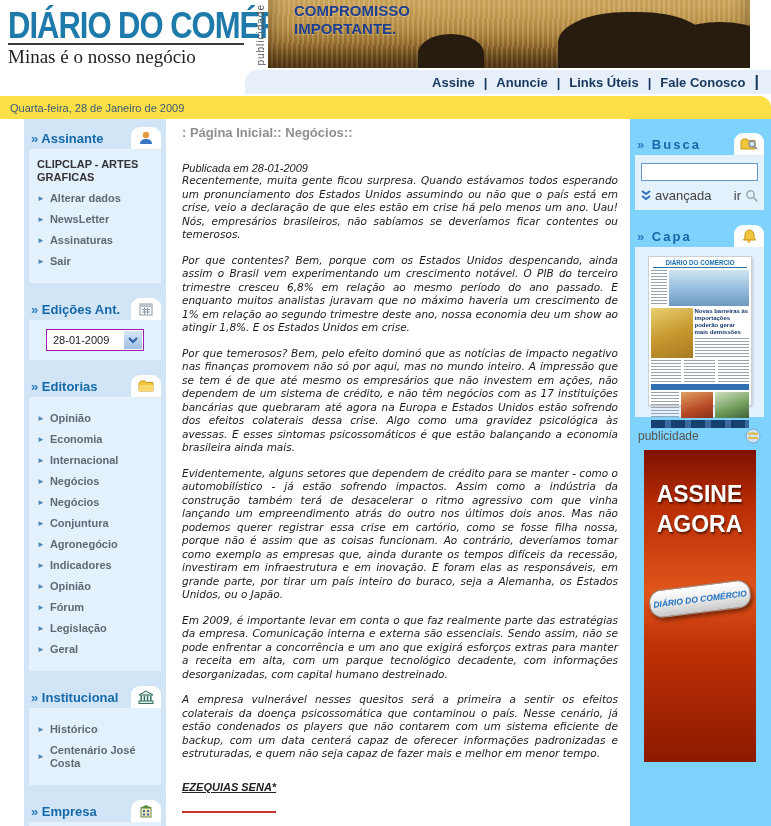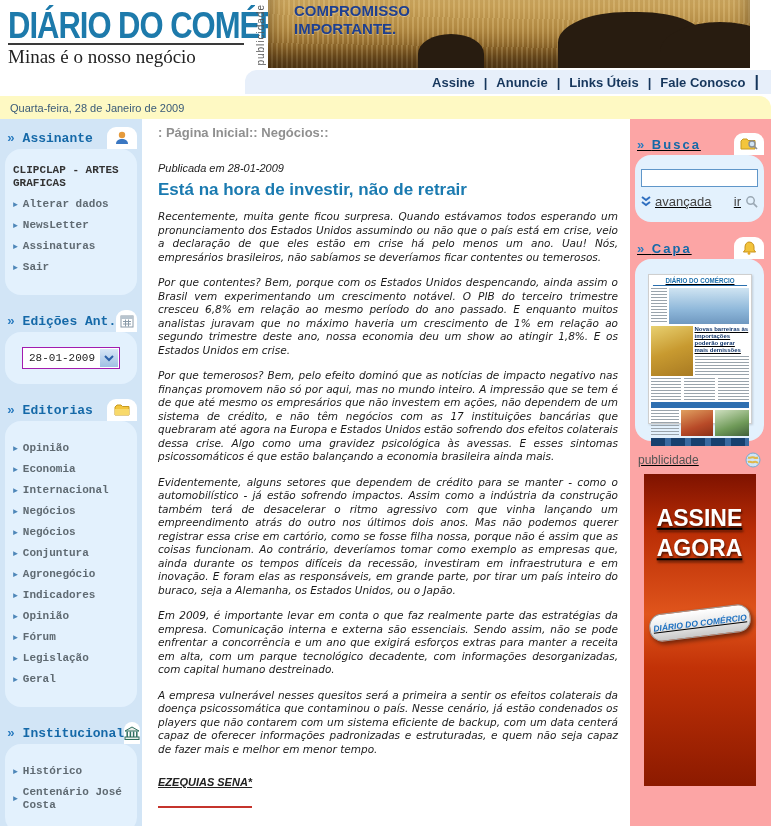--- a/index.html
+++ b/index.html
@@ -41,36 +41,36 @@
   .topnav{
     margin-left:245px;height:24px;background:#e7effa;border-radius:12px 0 0 0;
     display:flex;align-items:center;justify-content:flex-end;padding-right:12px;
   }
   .topnav ul{display:flex;align-items:center;}
   .topnav li{font-size:13px;font-weight:bold;color:#16365c;cursor:pointer;white-space:nowrap;}
   .topnav li + li::before{content:"|";margin:0 9px;color:#16365c;font-weight:bold;}
   .topnav ul::after{content:"|";margin-left:9px;color:#16365c;font-weight:bold;}
   
   .datebar{
-    height:23px;background:#fef9c3;margin-top:2px;border-radius:0 12px 0 0;
+    height:23px;background:#fde047;margin-top:2px;border-radius:0 12px 0 0;
     display:flex;align-items:center;padding-left:10px;font-size:11px;color:#3a5a78;
   }
   
   .cols{display:flex;height:707px;background:#fff;}
-  .left{width:132px;margin-left:0;background:#d2e5f6;padding:4px 5px 0 5px;box-sizing:content-box;font-family:Liberation Mono, monospace;}
+  .left{width:132px;margin-left:24px;background:#d2e5f6;padding:4px 5px 0 5px;box-sizing:content-box;}
   .center{width:478px;padding:6px 12px 0 16px;background:#fff;box-sizing:border-box;flex:1;}
-  .right{width:141px;background:#fca5a5;padding:10px 7px 0 5px;box-sizing:border-box;text-decoration:underline;}
+  .right{width:141px;background:#7dd3fc;padding:10px 7px 0 5px;box-sizing:border-box;}
   
   .sec-head{display:flex;align-items:flex-end;justify-content:space-between;height:26px;padding-left:2px;}
   .sec-title{font-size:13px;font-weight:bold;color:#1569a8;cursor:pointer;padding-bottom:3px;white-space:nowrap;}
   .sec-title::before{content:"» ";color:#2a7cc0;}
   .spaced .sec-title{letter-spacing:2px;}
   .icon-tab{width:30px;height:22px;background:#fff;border-radius:9px 9px 0 0;
     display:flex;align-items:center;justify-content:center;}
-  .sec-box{background:#e3f1fd;border-radius:16px;padding:13px 6px;margin-bottom:11px;}
+  .sec-box{background:#e3f1fd;border-radius:0;padding:7px 6px;margin-bottom:11px;}
   .user-name{font-size:11px;font-weight:bold;color:#333;line-height:13px;margin:2px 0 4px 2px;}
   .side-link{display:flex;align-items:center;gap:5px;margin:8px 2px;cursor:pointer;}
   .side-link .arr{color:#4d86b8;font-size:8px;line-height:8px;flex:0 0 auto;}
   .side-link .arr::before{content:"►";}
   .side-link span.lbl{font-size:11px;font-weight:bold;color:#5f6a72;line-height:13px;}
   
   .sel{width:96px;height:20px;margin:2px auto;background:#fff;border:1px solid #a21caf;
     display:flex;align-items:center;cursor:pointer;}
   .sel .val{flex:1;font-size:11px;color:#222;padding-left:6px;}
   .sel .btn{width:18px;height:18px;margin:1px;background:linear-gradient(#d8e6f6,#9fc0e4);
@@ -337,21 +337,20 @@
       <div class="sec-box">
         
       </div>
     </div>
 
   </aside>
 
   <main class="center">
     <div class="crumb">: Página Inicial:: Negócios::</div>
     <div class="published">Publicada em 28-01-2009</div>
-    <h1 class="art-title">Está na hora de investir, não de retrair</h1>
     <div class="art-body">
 
     <p>Recentemente, muita gente ficou surpresa. Quando estávamos todos esperando um pronunciamento dos Estados Unidos assumindo ou não que o país está em crise, veio a declaração de que eles estão em crise há pelo menos um ano. Uau! Nós, empresários brasileiros, não sabíamos se deveríamos ficar contentes ou temerosos.</p>
         <p>Por que contentes? Bem, porque com os Estados Unidos despencando, ainda assim o Brasil vem experimentando um crescimento notável. O PIB do terceiro trimestre cresceu 6,8% em relação ao mesmo período do ano passado. E enquanto muitos analistas juravam que no máximo haveria um crescimento de 1% em relação ao segundo trimestre deste ano, nossa economia deu um show ao atingir 1,8%. E os Estados Unidos em crise.</p>
         <p>Por que temerosos? Bem, pelo efeito dominó que as notícias de impacto negativo nas finanças promovem não só por aqui, mas no mundo inteiro. A impressão que se tem é de que até mesmo os empresários que não investem em ações, não dependem de um sistema de crédito, e não têm negócios com as 17 instituições bancárias que quebraram até agora na Europa e Estados Unidos estão sofrendo dos efeitos colaterais dessa crise. Algo como uma gravidez psicológica às avessas. E esses sintomas psicossomáticos é que estão balançando a economia brasileira ainda mais.</p>
         <p>Evidentemente, alguns setores que dependem de crédito para se manter - como o automobilístico - já estão sofrendo impactos. Assim como a indústria da construção também terá de desacelerar o ritmo agressivo com que vinha lançando um empreendimento atrás do outro nos últimos dois anos. Mas não podemos querer registrar essa crise em cartório, como se fosse filha nossa, porque não é assim que as coisas funcionam. Ao contrário, deveríamos tomar como exemplo as empresas que, ainda durante os tempos difíceis da recessão, investiram em infraestrutura e em inovação. E foram elas as responsáveis, em grande parte, por tirar um país inteiro do buraco, seja a Alemanha, os Estados Unidos, ou o Japão.</p>
         <p>Em 2009, é importante levar em conta o que faz realmente parte das estratégias da empresa. Comunicação interna e externa são essenciais. Sendo assim, não se pode enfrentar a concorrência e um ano que exigirá esforços extras para manter a receita em alta, com um parque tecnológico decadente, com informações desorganizadas, com capital humano destreinado.</p>
         <p>A empresa vulnerável nesses quesitos será a primeira a sentir os efeitos colaterais da doença psicossomática que contaminou o país. Nesse cenário, já estão condenados os players que não contarem com um sistema eficiente de backup, com um data centerá capaz de oferecer informações padronizadas e estruturadas, e quem não seja capaz de fazer mais e melhor em menor tempo.</p>
       </div>
     <div><span class="author">EZEQUIAS SENA*</span></div>

